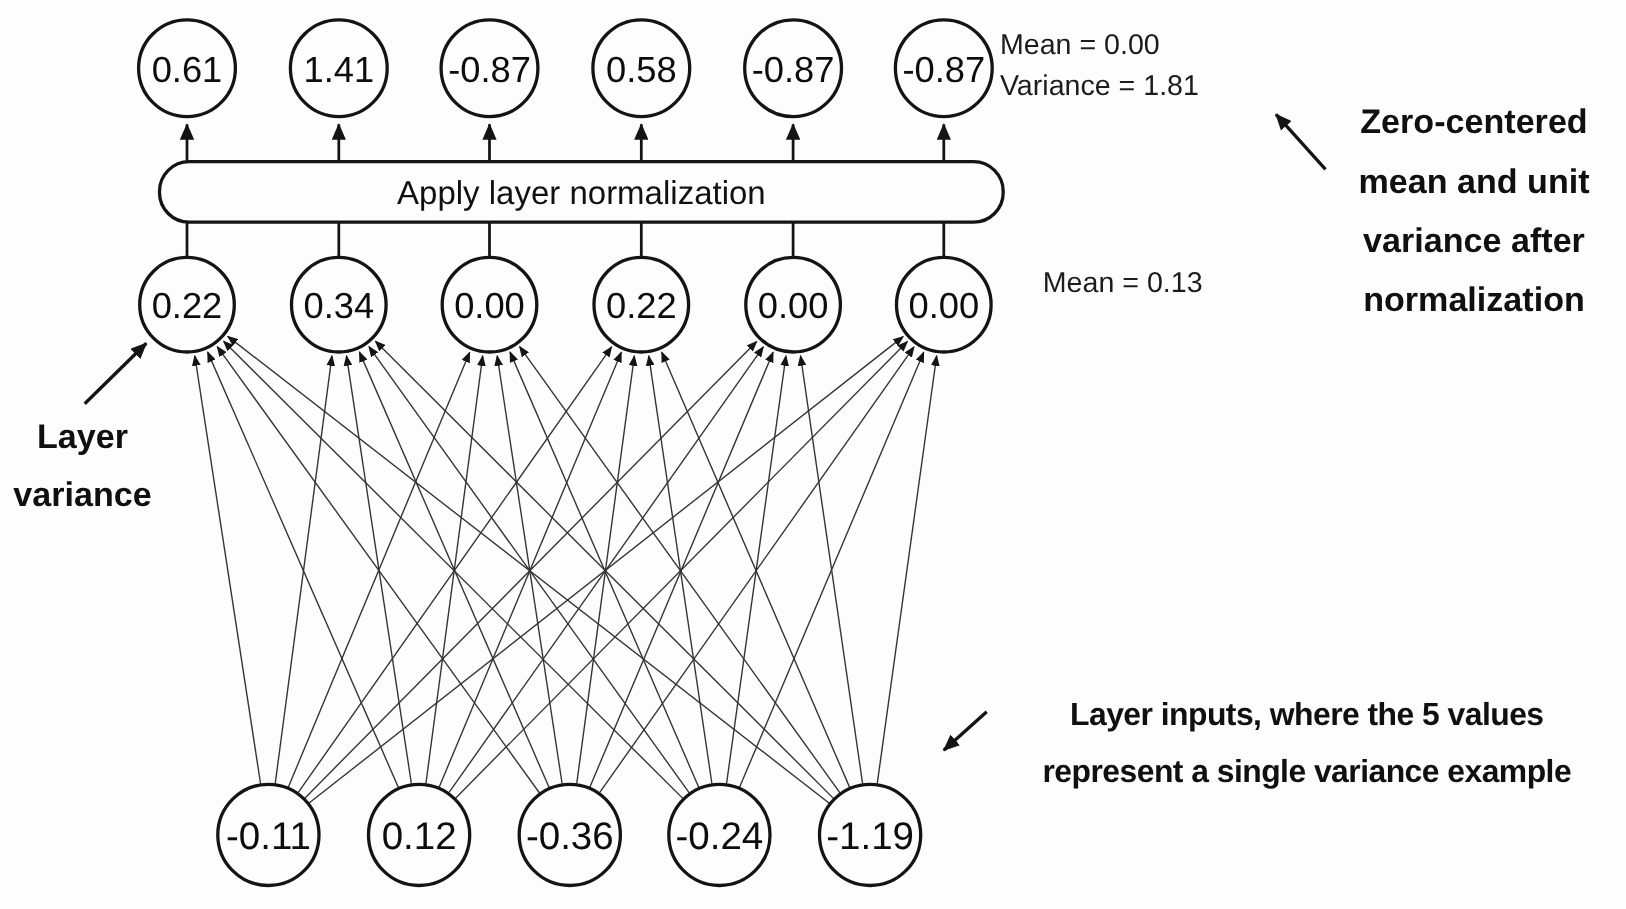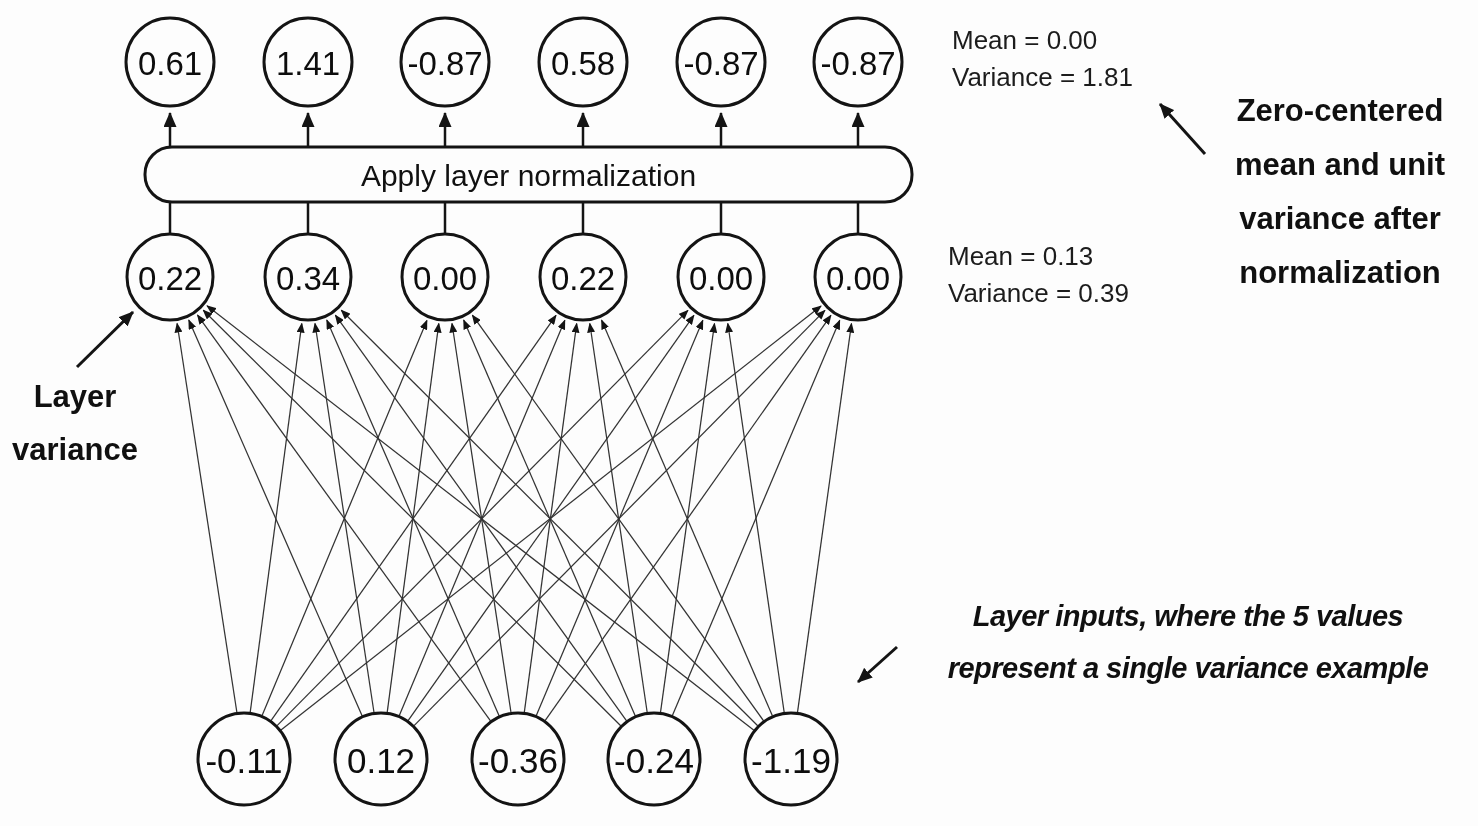--- a/index.html
+++ b/index.html
@@ -15,33 +15,33 @@
   svg#diagram { position: absolute; left: 0; top: 0; }
   svg text { font-family: "Liberation Sans", sans-serif; }
 
   .stats {
     position: absolute;
     font-size: 26px;
     line-height: 37px;
     color: #1c1c1c;
     white-space: nowrap;
   }
-  #stats-after  { left: 952px; top: 22px;  }
+  #stats-after  { left: 909px; top: 22px;  }
   #stats-before { left: 948px; top: 238px; }
 
   .callout {
     position: absolute;
     font-weight: bold;
     color: #101010;
     text-align: center;
     white-space: nowrap;
   }
   #callout-normalized { left: 1180px; top: 84px;  width: 320px; font-size: 31px; line-height: 54px; }
   #callout-outputs    { left: 8px;    top: 370px; width: 134px; font-size: 31px; line-height: 53px; }
-  #callout-inputs     { left: 928px;  top: 590px; width: 520px; font-size: 29px; line-height: 52px; letter-spacing: -0.5px; font-style: italic; }
+  #callout-inputs     { left: 928px;  top: 624px; width: 520px; font-size: 29px; line-height: 52px; letter-spacing: -0.5px; }
 </style>
 </head>
 <body>
 
 <div id="stage">
 
   <svg id="diagram" width="1478" height="826" viewBox="0 0 1478 826">
       <defs>
         <marker id="ah-conn" markerWidth="10" markerHeight="8" refX="9" refY="4" orient="auto" markerUnits="userSpaceOnUse">
           <path d="M0,0 L10,4 L0,8 Z" fill="#141414"></path>
@@ -135,21 +135,20 @@
       <line x1="897" y1="647" x2="858" y2="682" stroke="#141414" stroke-width="3" marker-end="url(#ah-flow)"></line>
     </svg>
 
   <div class="stats" id="stats-after">
     <div>Mean = 0.00</div>
     <div>Variance = 1.81</div>
   </div>
 
   <div class="stats" id="stats-before">
     <div>Mean = 0.13</div>
-    <div>Variance = 0.39</div>
   </div>
 
   <div class="callout" id="callout-normalized">
     <div>Zero-centered</div>
     <div>mean and unit</div>
     <div>variance after</div>
     <div>normalization</div>
   </div>
 
   <div class="callout" id="callout-outputs">

